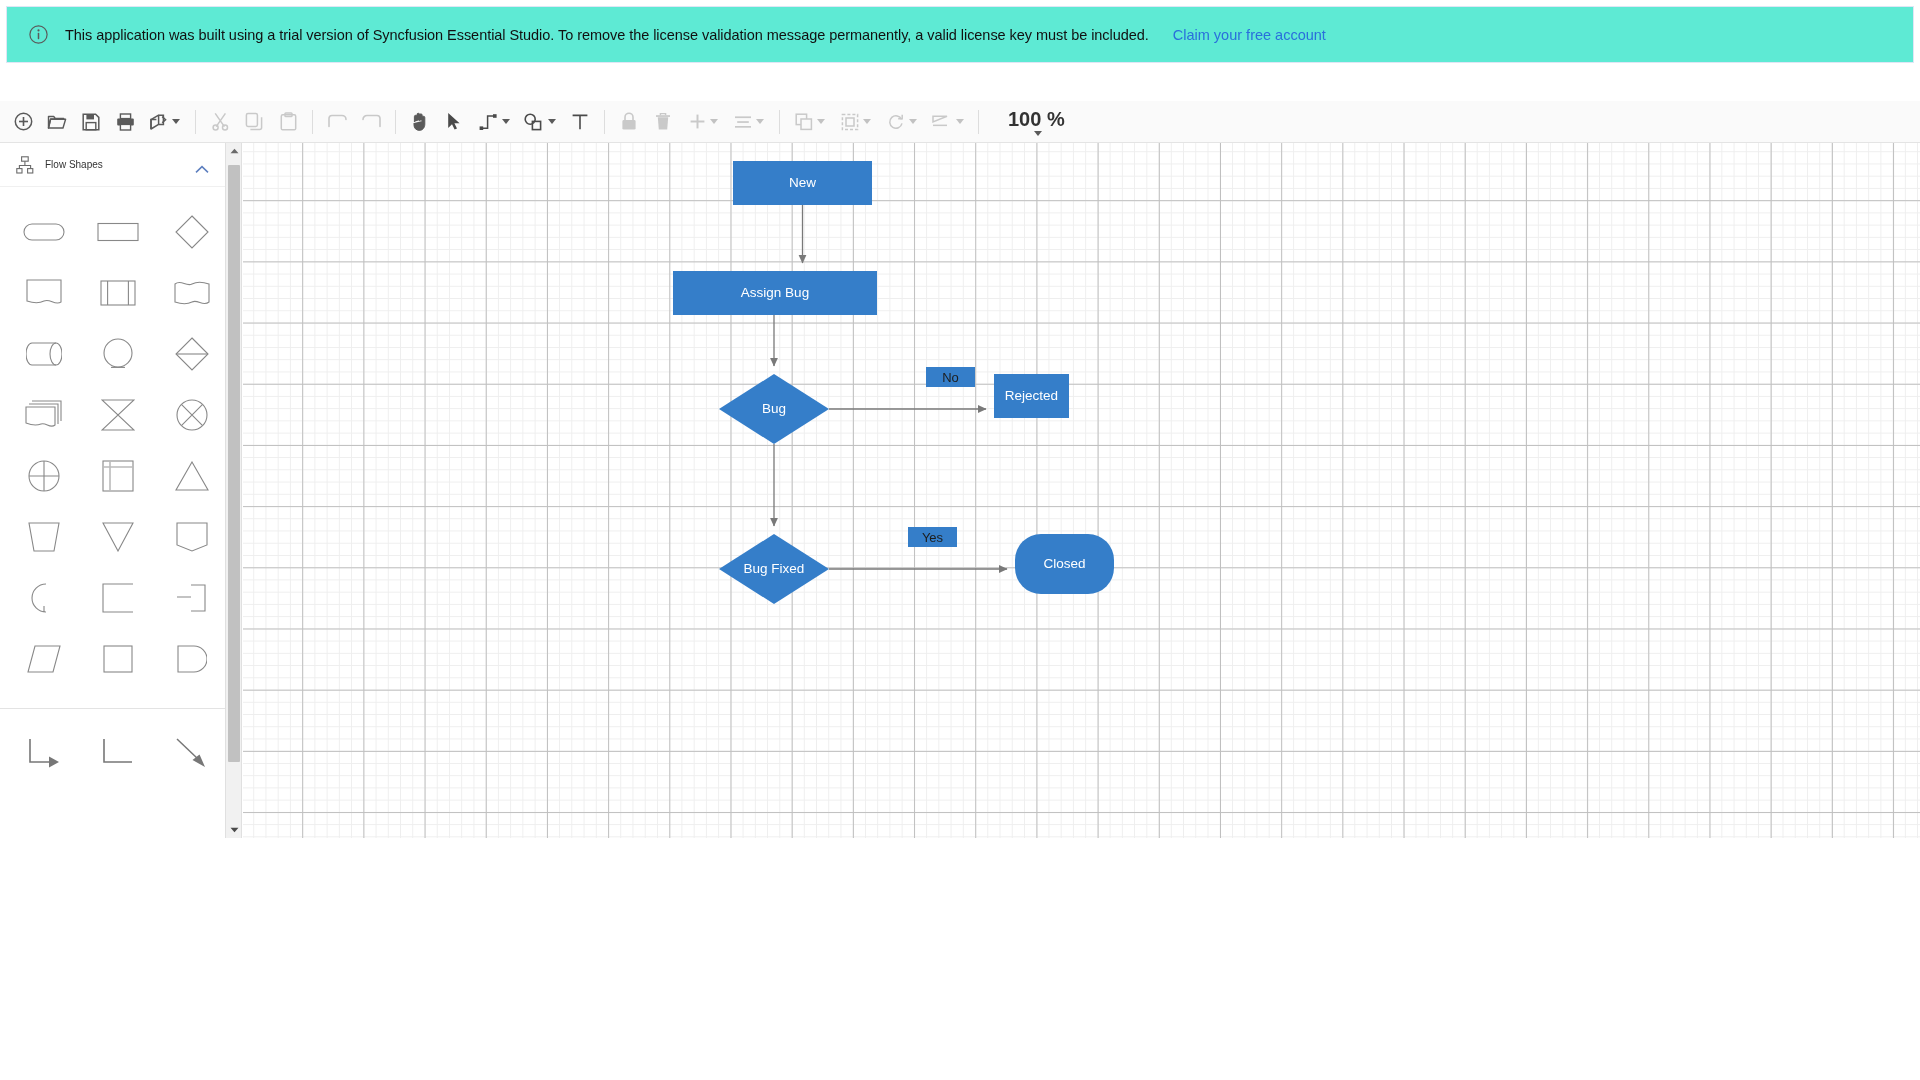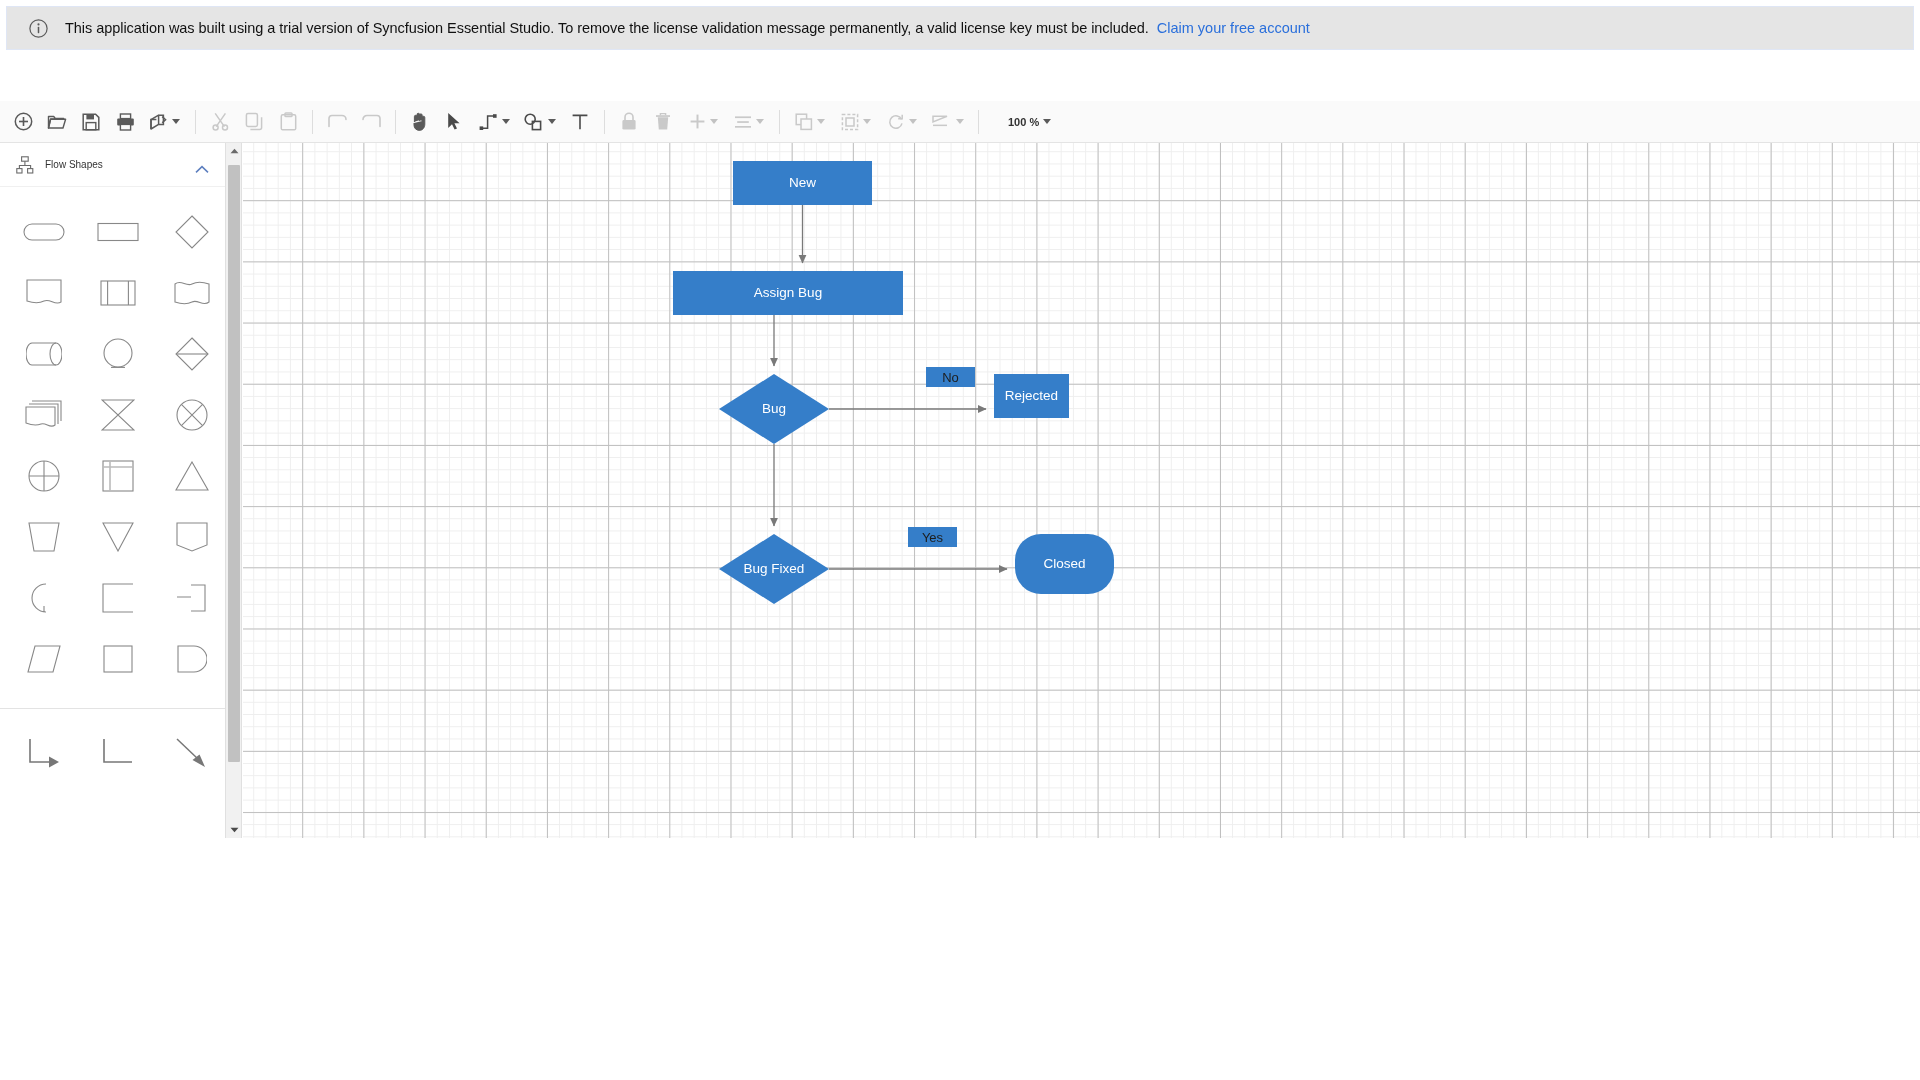--- a/index.html
+++ b/index.html
@@ -12,39 +12,39 @@
     background: #ffffff;
     font-family: "Liberation Sans", sans-serif;
     color: #333;
   }
   * { box-sizing: border-box; }
 
   
   #license-banner {
     position: absolute;
     left: 6px; top: 6px;
-    width: 1908px; height: 44px;
-    background: #e5e5e5;
+    width: 1908px; height: 57px;
+    background: #5eead4;
     border: 1px solid #dfe6f5;
     display: flex;
     align-items: center;
     padding-left: 22px;
     font-size: 14.5px;
     color: #111;
   }
   #license-banner .info-ico {
     width: 19px; height: 19px;
     margin-right: 17px;
     flex: 0 0 auto;
   }
   #license-banner .msg { letter-spacing: -0.05px; }
   #license-banner .lnk {
     color: #2a6fdb;
     text-decoration: none;
-    margin-left: 8px;
+    margin-left: 24px;
     cursor: pointer;
   }
 
   
   #toolbar {
     position: absolute;
     left: 0; top: 101px;
     width: 1920px; height: 42px;
     background: #fafafa;
     border-bottom: 1px solid #e4e4e4;
@@ -76,26 +76,27 @@
     border-left: 4.5px solid transparent;
     border-right: 4.5px solid transparent;
     border-top: 5px solid #5a5a5a;
     margin-left: 4px;
   }
   .caret.dim { border-top-color: #c2c2c2; }
   #zoom-control {
     display: flex;
     align-items: center;
     margin-left: 16px;
-    font-size: 11px;
+    font-size: 20px;
     font-weight: bold;
     color: #333;
     cursor: pointer;
     padding: 4px 6px;
     border-radius: 2px;
+    flex-direction: column;
   }
 
   
   #palette {
     position: absolute;
     left: 0; top: 143px;
     width: 226px; height: 695px;
     background: #ffffff;
     border-right: 1px solid #e0e0e0;
     overflow: hidden;
@@ -678,21 +679,21 @@
 
       <g>
         <path d="M586,426 L764,426" stroke="#797979" stroke-width="1.3" fill="none" marker-end="url(#arr)"></path>
       </g>
     </svg>
 
     <div class="node rect" style="left:490px; top:18px; width:139px; height:44px;">
       <span>New</span>
     </div>
 
-    <div class="node rect" style="left:430px; top:128px; width:230px; height:44px;">
+    <div class="node rect" style="left:430px; top:128px; width:204px; height:44px;">
       <span>Assign Bug</span>
     </div>
 
     <div class="node diamond" style="left:476px; top:231px; width:110px; height:70px;">
       <svg width="110" height="70" viewBox="0 0 110 70">
         <path d="M55 0 L110 35 L55 70 L0 35 Z" fill="#357ec9"></path>
       </svg>
       <span class="dmd-label">Bug</span>
     </div>
 

